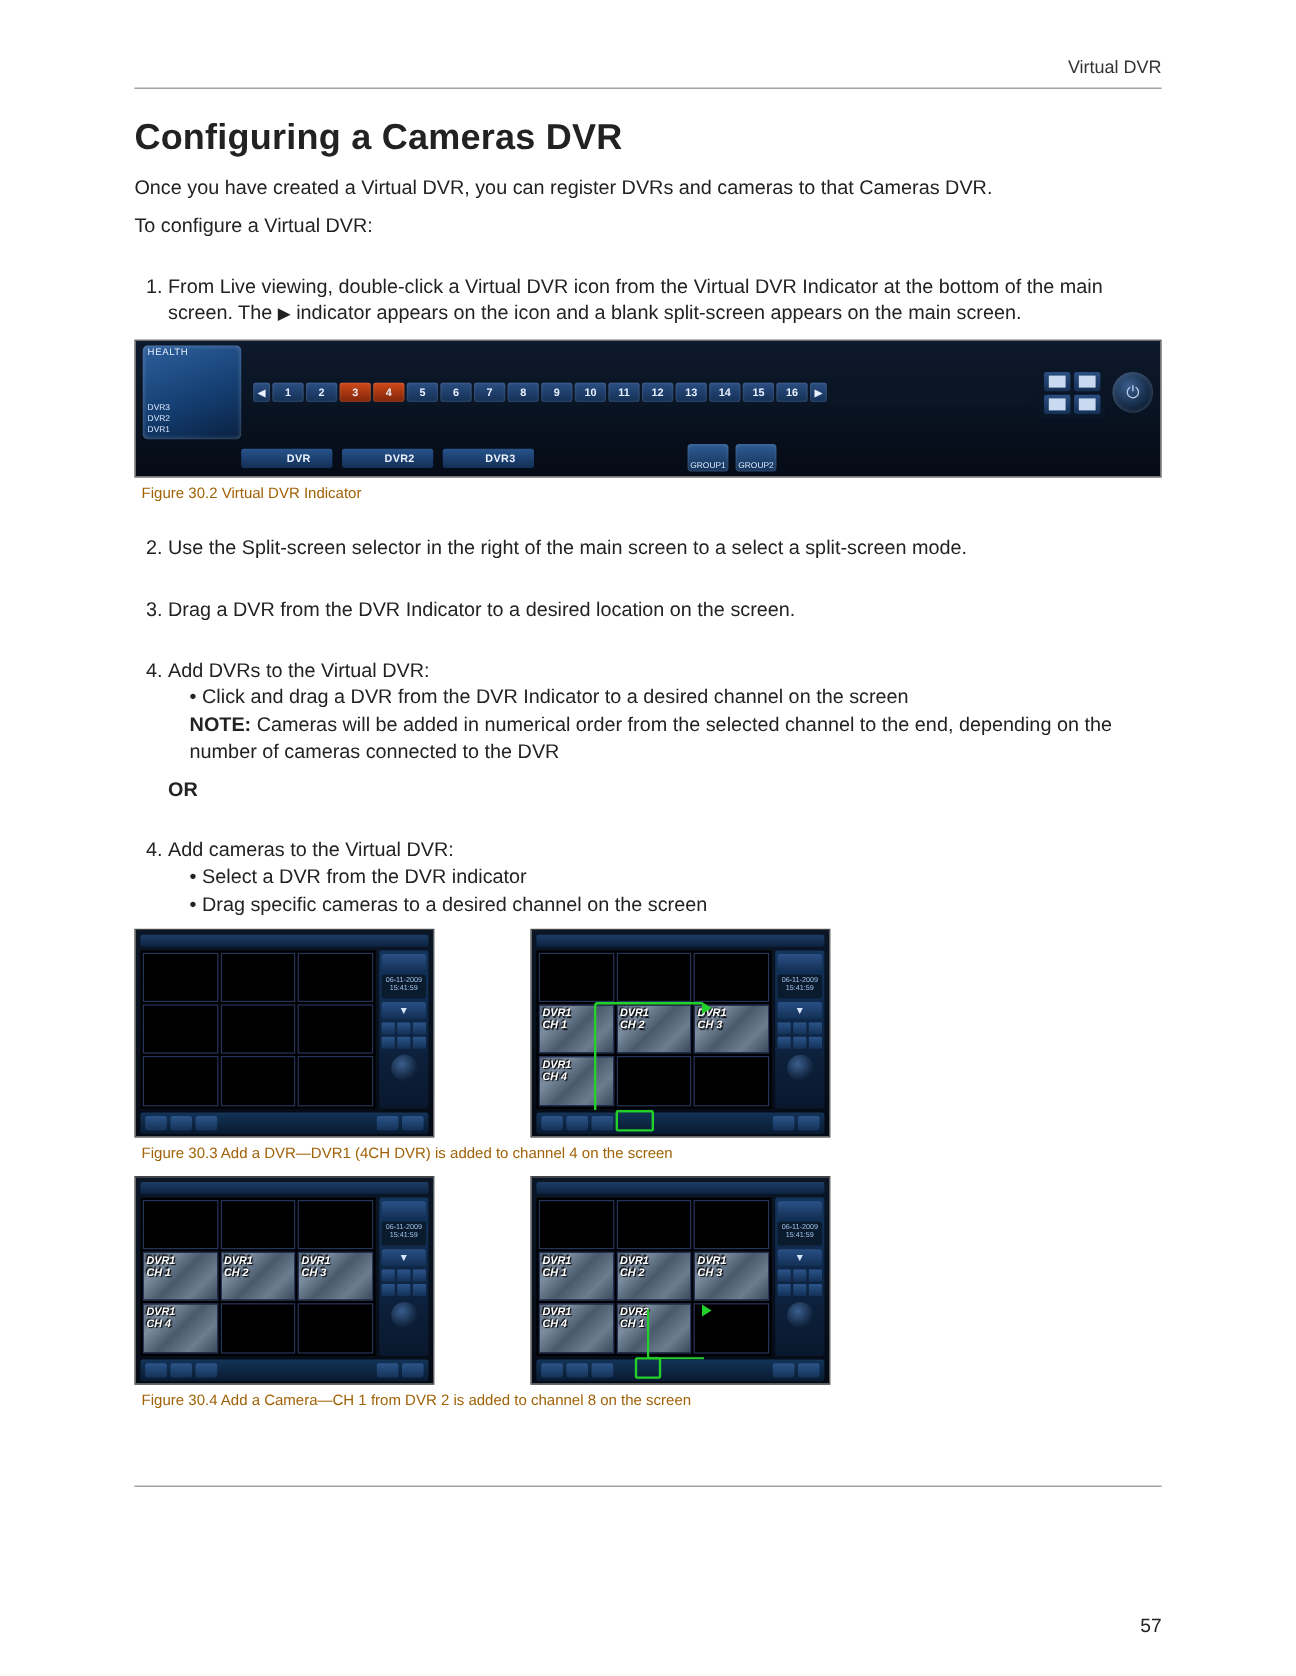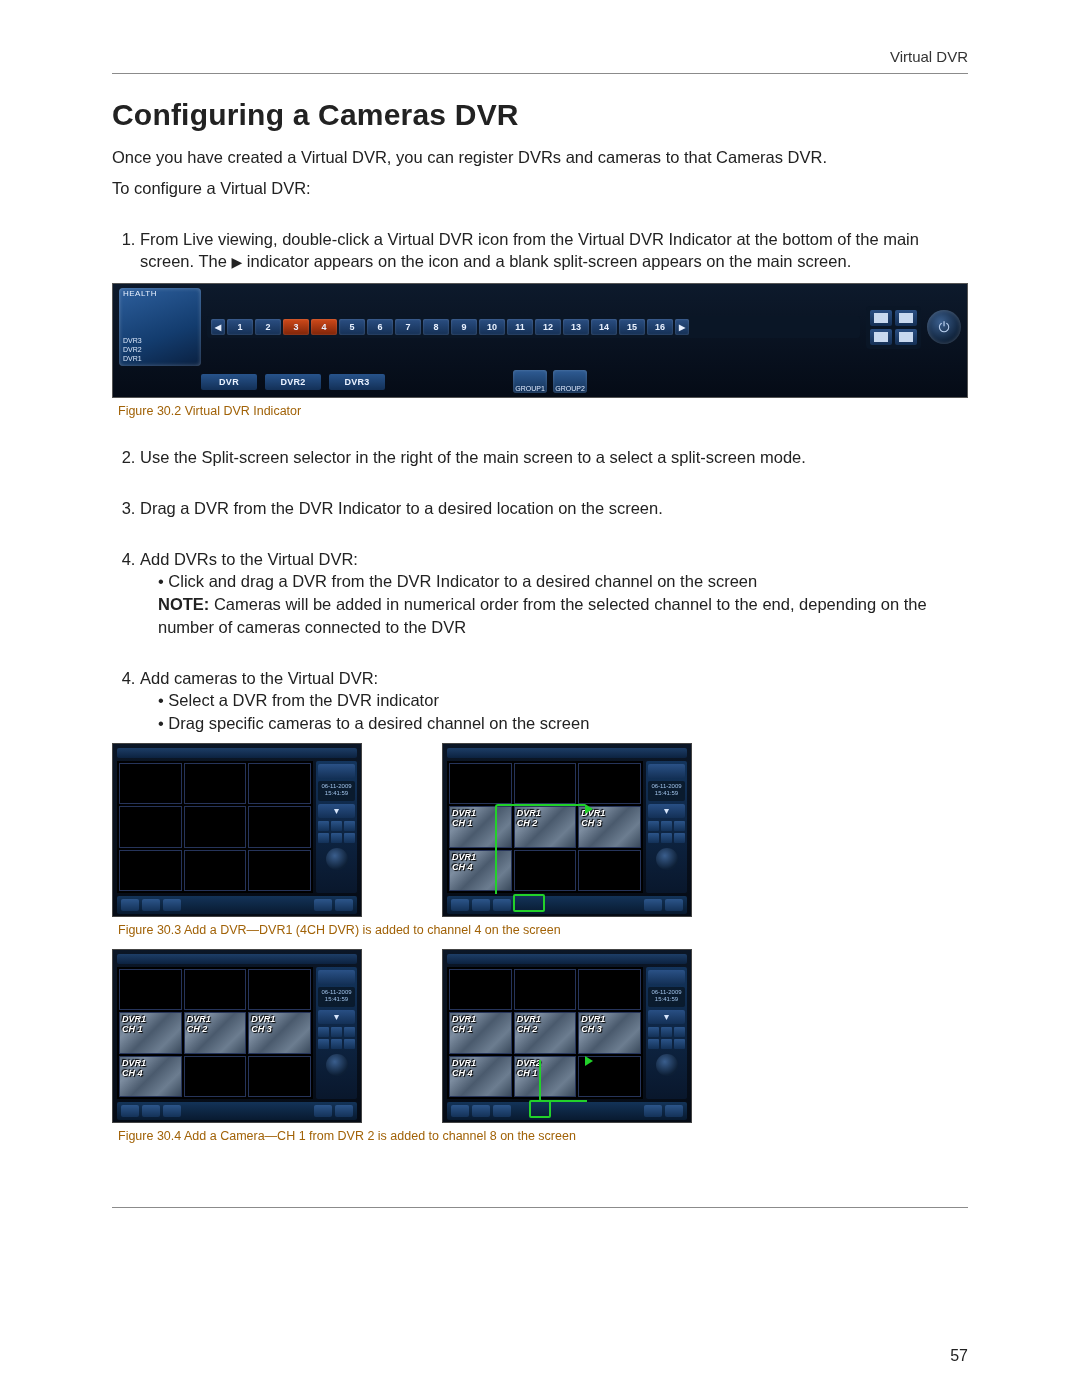--- a/index.html
+++ b/index.html
@@ -141,20 +141,21 @@
     margin-top: 4px;
     padding-left: 82px;
   }
   .dvr-tab {
     width: 56px; height: 16px;
     background: linear-gradient(#27538b,#133057);
     border-radius: 2px;
     color: #eaf2ff; font-size: 9px; font-weight:600;
     display:flex;align-items:center;justify-content:center;
     letter-spacing:.3px;
+    padding-left:20px;
   }
   .group-icons {
     margin-left: 120px;
     display:flex; gap: 6px;
   }
   .group-icon {
     width: 34px; height: 22px; border-radius: 3px;
     background: linear-gradient(#2f5c94,#133157);
     display:flex;flex-direction:column;align-items:center;justify-content:flex-end;
     color:#dfeafe; font-size:7px; padding-bottom:1px;
@@ -372,20 +373,21 @@
 
   <ol class="steps" start="2">
     <li>Use the Split-screen selector in the right of the main screen to a select a split-screen mode.</li>
     <li>Drag a DVR from the DVR Indicator to a desired location on the screen.</li>
     <li>
       <span>Add DVRs to the Virtual DVR:</span>
       <div class="bullet">• Click and drag a DVR from the DVR Indicator to a desired channel on the screen</div>
       <div class="note-line">
         <span class="bold">NOTE:</span><span> Cameras will be added in numerical order from the selected channel to the end, depending on the number of cameras connected to the DVR</span>
       </div>
+      <div class="bold" style="margin:8px 0 4px 0">OR</div>
     </li>
   </ol>
   <ol class="steps" start="4">
     <li>
       <span>Add cameras to the Virtual DVR:</span>
       <div class="bullet">• Select a DVR from the DVR indicator</div>
       <div class="bullet">• Drag specific cameras to a desired channel on the screen</div>
     </li>
   </ol>
 

